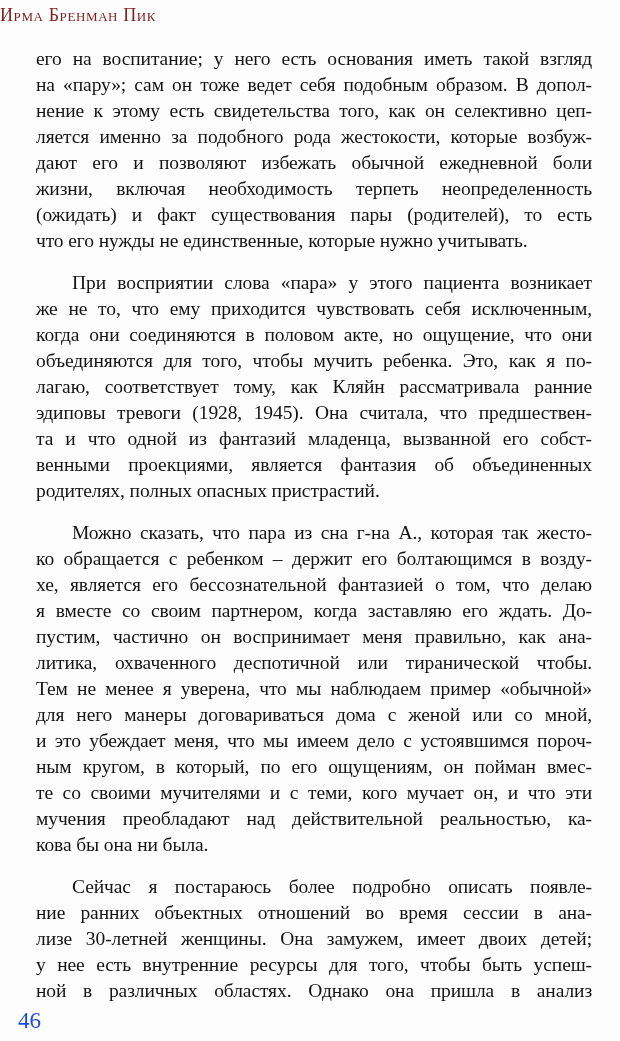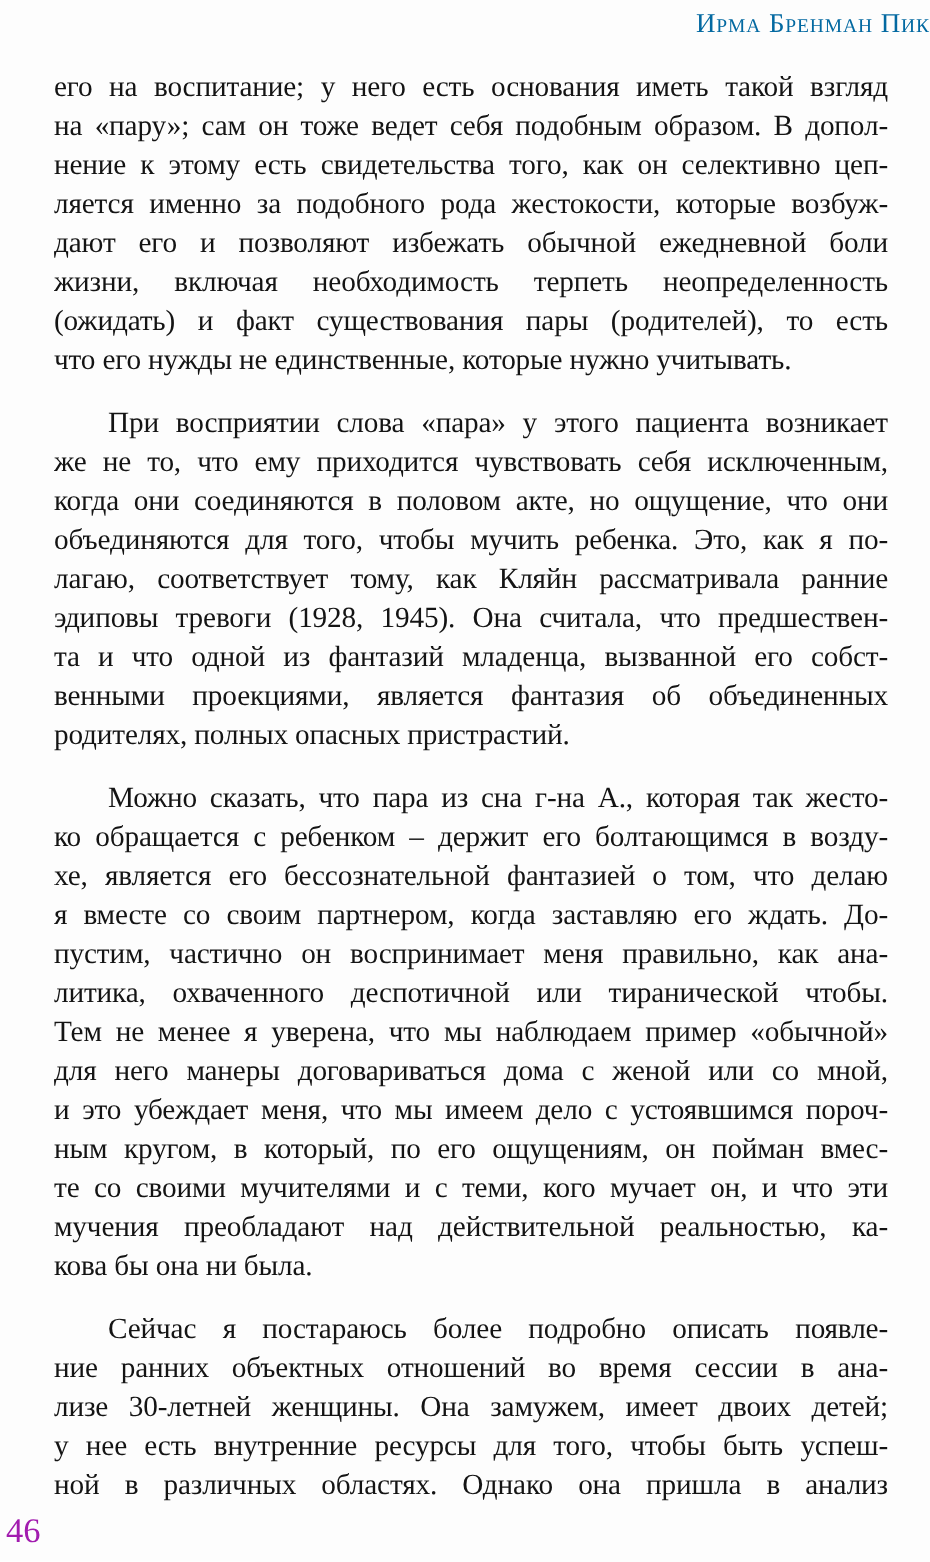--- a/index.html
+++ b/index.html
@@ -13,25 +13,25 @@
     background: #fdfdfd;
     font-family: "Liberation Serif", "DejaVu Serif", serif;
     color: #141414;
     overflow: hidden;
   }
   .running-header {
     position: absolute;
     top: 5px;
     left: 0;
     width: 100%;
-    text-align: right;
+    text-align: left;
     font-variant: small-caps;
     font-size: 18px;
     letter-spacing: 0.6px;
-    color: #0369a1;
+    color: #7f1d1d;
   }
   .body-text {
     position: absolute;
     top: 30px;
     left: 20px;
     width: 588px;
     font-size: 19.5px;
     line-height: 26px;
     letter-spacing: -0.1px;
   }
@@ -45,24 +45,24 @@
     overflow: hidden;
   }
   .line.para-end {
     text-align-last: left;
   }
   .line.indent {
     text-indent: 36px;
   }
   .folio {
     position: absolute;
-    left: 4px;
+    left: 18px;
     top: 1008px;
     font-size: 23px;
-    color: #a21caf;
+    color: #1d4ed8;
   }
 </style>
 </head>
 <body>
 
 <div class="page">
   <div class="running-header">Ирма Бренман Пик</div>
 
   <div class="body-text">
       <div class="paragraph">

